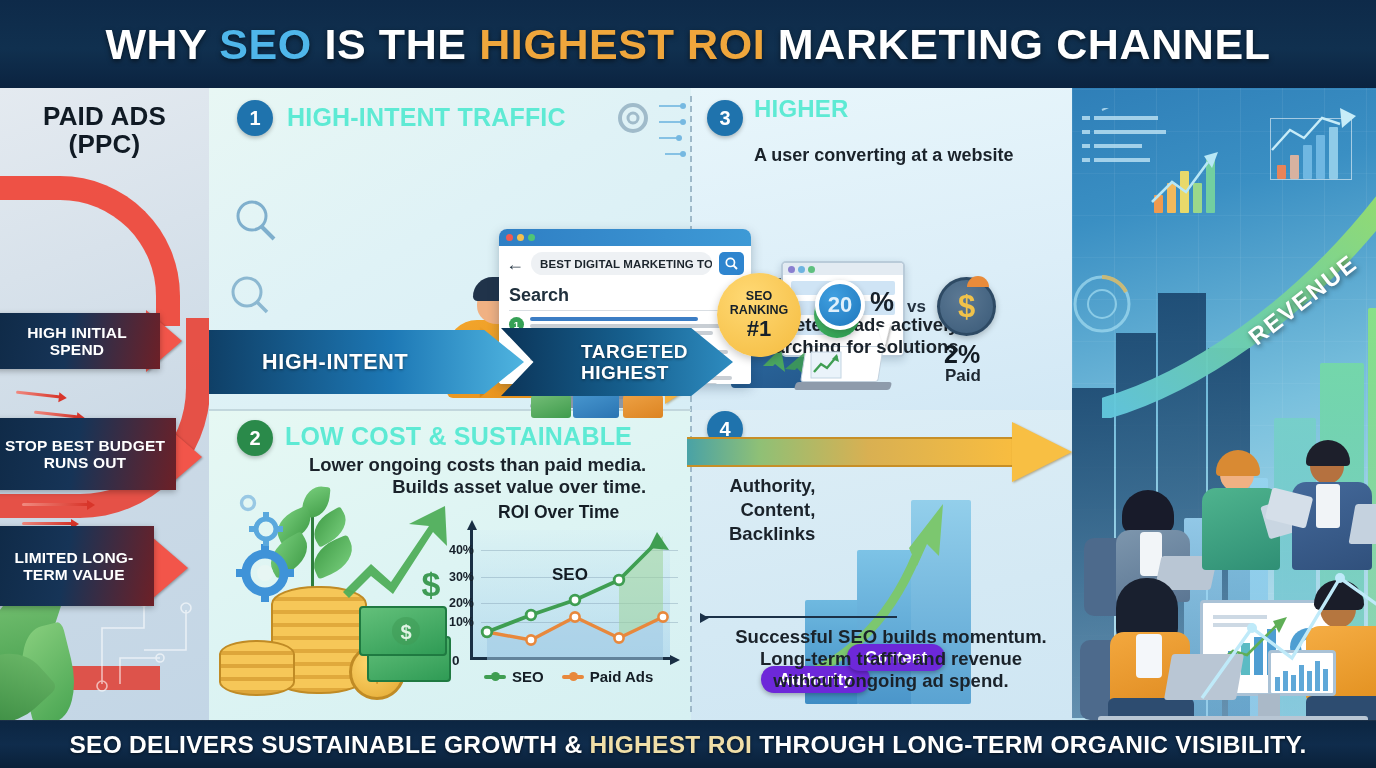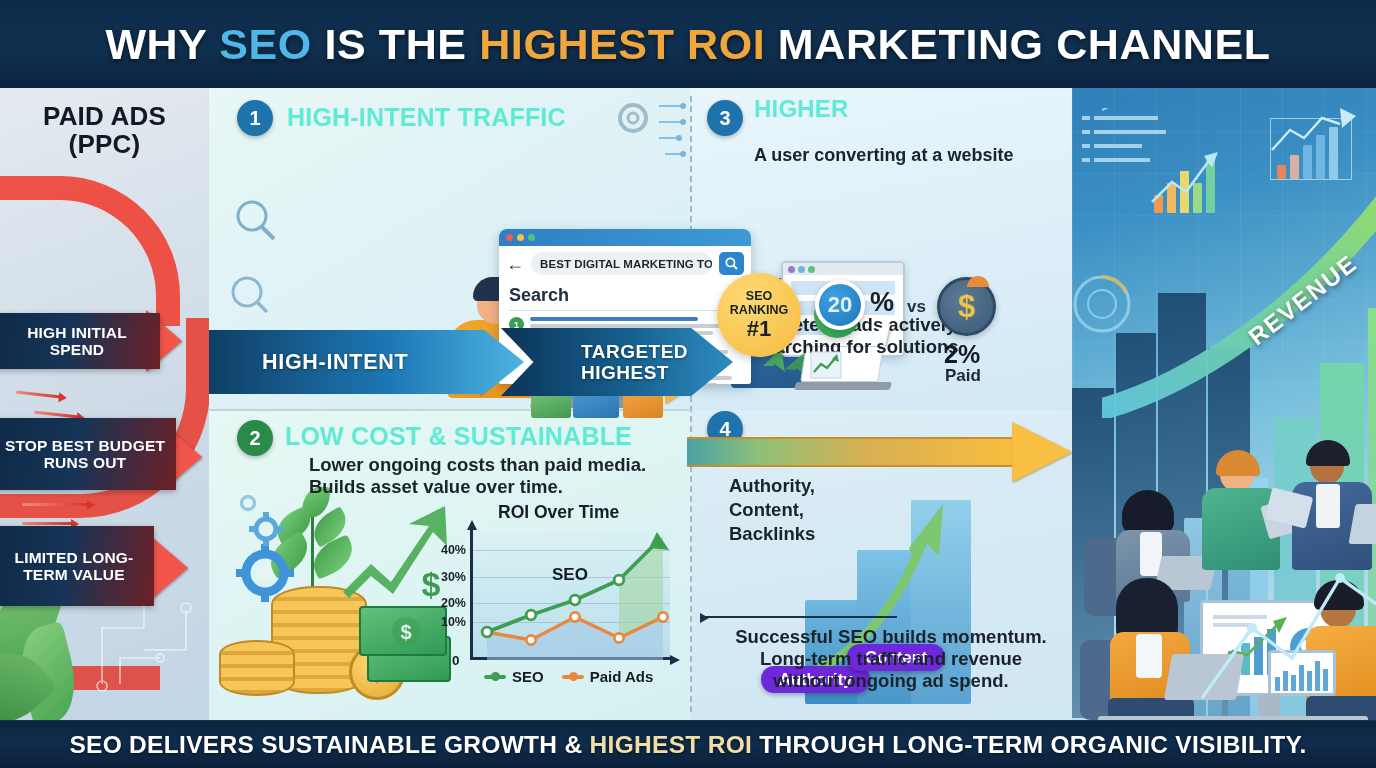--- a/index.html
+++ b/index.html
@@ -116,20 +116,21 @@
   .num-blue{ background:#1f73ad; }
   .num-green{ background:#2a8a4a; }
 
   .sec-title{
     position:absolute; font-weight:bold; color:#5eead4;
     letter-spacing:.2px; z-index:8;
   }
   .sec-sub{
     position:absolute; font-weight:bold; color:#1a222a; z-index:8;
     line-height:1.18;
+    text-align:right;
   }
 
   
   .browser{
     position:absolute; left:290px; top:141px; width:252px; height:155px;
     background:#fff; border-radius:8px 8px 3px 3px;
     box-shadow:0 4px 12px rgba(12,40,70,.28); overflow:hidden; z-index:7;
   }
   .browser-bar{
     height:17px; background:linear-gradient(90deg,#2f7fc4,#3e9ad6);
@@ -292,21 +293,21 @@
   
   .chart-wrap{position:absolute;left:215px;top:420px;width:260px;height:190px;z-index:9;}
   .chart-title{
     position:absolute;left:74px;top:-6px;font-size:17.5px;font-weight:bold;color:#151e26;
   }
   .chart-plot{
     position:absolute;left:46px;top:22px;width:200px;height:130px;
     background:linear-gradient(180deg,rgba(205,232,247,.15),rgba(160,205,235,.55));
     border-left:3px solid #1a2f44;border-bottom:3px solid #1a2f44;
   }
-  .gridline{position:absolute;left:0;width:100%;height:1px;background:rgba(120,150,170,.38);}
+  .gridline{position:absolute;left:8px;width:100%;height:1px;background:rgba(120,150,170,.38);}
   .ytick{position:absolute;right:100%;margin-right:7px;font-size:12.5px;font-weight:bold;color:#16202a;transform:translateY(-50%);white-space:nowrap;}
   .yaxis-arrow{position:absolute;left:43px;top:12px;width:0;height:0;border-left:5.5px solid transparent;border-right:5.5px solid transparent;border-bottom:10px solid #1a2f44;}
   .xaxis-arrow{position:absolute;left:246px;top:147px;width:0;height:0;border-top:5.5px solid transparent;border-bottom:5.5px solid transparent;border-left:10px solid #1a2f44;}
   .zero{position:absolute;left:28px;top:145px;font-size:13.5px;font-weight:bold;color:#16202a;}
   .series-label{position:absolute;font-size:17px;font-weight:bold;color:#121b23;}
   .legend{position:absolute;left:60px;top:160px;display:flex;gap:18px;align-items:center;}
   .lg{display:flex;align-items:center;gap:6px;font-size:15px;font-weight:bold;color:#141d25;}
   .lgline{width:22px;height:4px;border-radius:2px;position:relative;}
   .lgline::after{content:"";position:absolute;left:7px;top:-3px;width:9px;height:9px;border-radius:50%;background:inherit;}
   .coinstack{position:absolute;border-radius:50%;}

